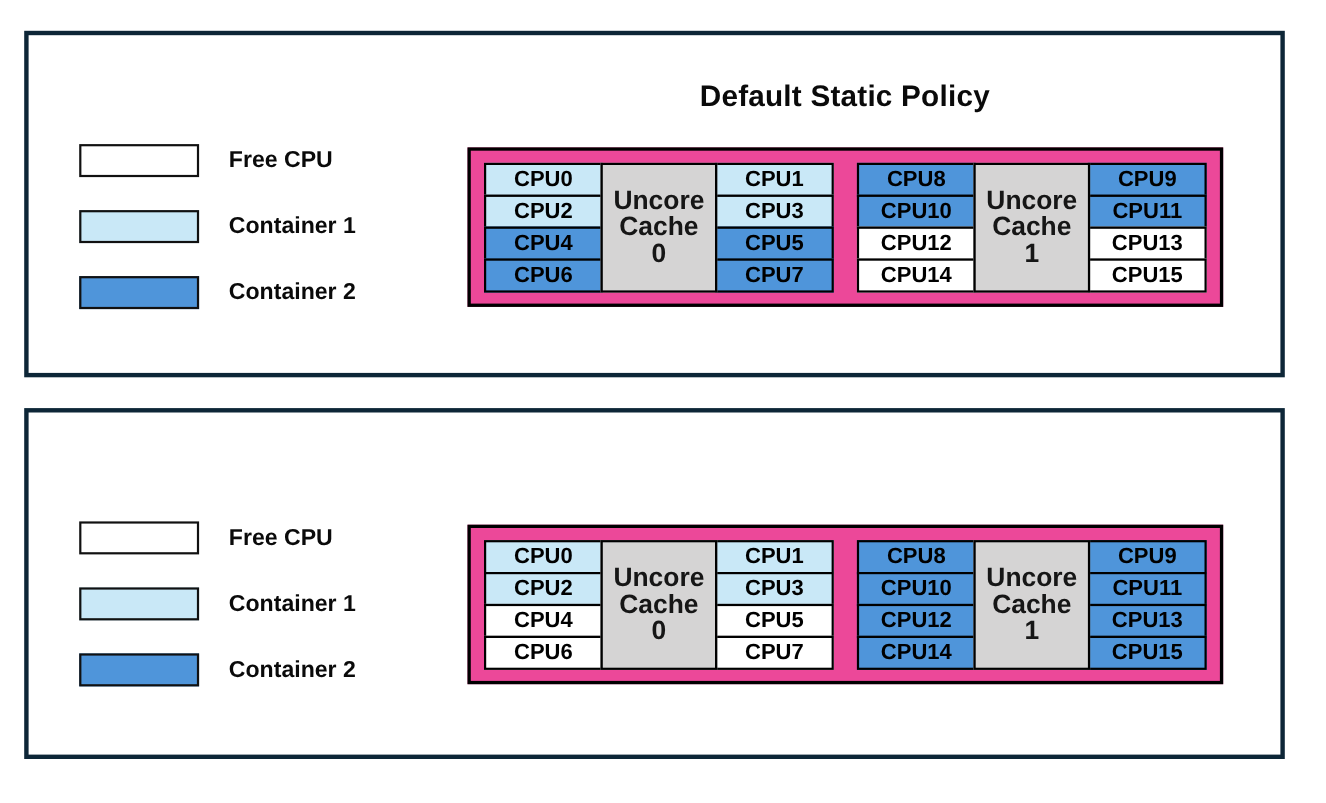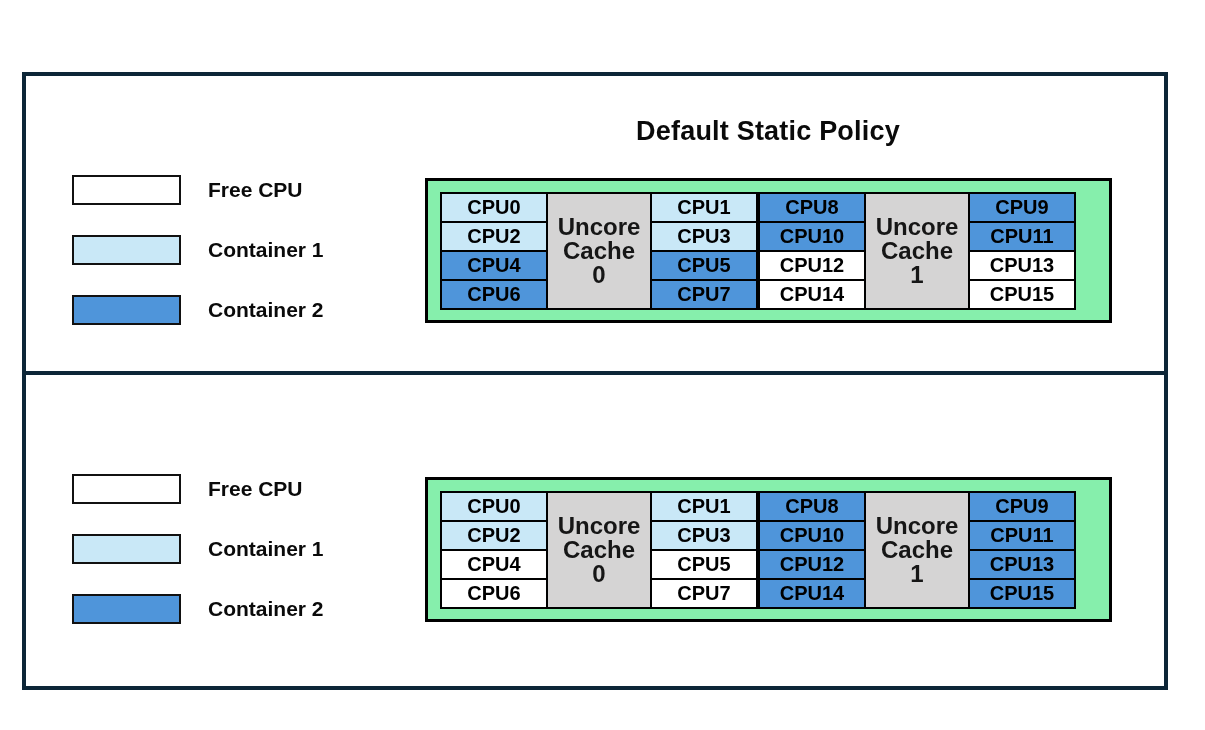--- a/index.html
+++ b/index.html
@@ -19,22 +19,22 @@
     letter-spacing:0.2px; white-space:nowrap;
   }
 
   .legend { position:absolute; left:46px; top:98px; }
   .legend-row { display:flex; align-items:center; height:31px; margin-bottom:29px; }
   .swatch { width:109px; height:30px; border:2px solid #111; margin-right:27px; background:#fff; flex:0 0 auto; }
   .legend-label { font-size:21px; font-weight:bold; color:#0a0a0a; white-space:nowrap; }
 
   .diagram {
     position:absolute; left:399px; top:102px; width:687px; height:145px;
-    border:3px solid #000; background:#86efac;
-    display:flex; align-items:center; 
+    border:3px solid #000; background:#ec4899;
+    display:flex; align-items:center; justify-content:space-between;
     padding:0 12px;
   }
   .group { display:flex; align-items:center; }
   .cpu-col { display:flex; flex-direction:column; }
   .cpu-cell {
     width:108px; height:31px; border:2px solid #000; margin-top:-2px;
     display:flex; align-items:center; justify-content:center;
     font-size:20px; font-weight:bold; color:#000; background:#fff; white-space:nowrap;
   }
   .cpu-cell:first-child { margin-top:0; }
@@ -42,21 +42,21 @@
     width:106px; height:118px; border:2px solid #000;
     margin-left:-2px; margin-right:-2px; position:relative; z-index:1;
     background:#d5d4d4; display:flex; flex-direction:column;
     align-items:center; justify-content:center;
     font-size:24px; font-weight:bold; line-height:24px; color:#161616; text-align:center;
   }
 </style>
 </head>
 <body>
 
-  <section class="panel panel-0" style="border-color: rgb(13, 38, 55); margin-top: 44px;">
+  <section class="panel panel-0" style="border-color: rgb(13, 38, 55);">
     <h2 class="panel-title">Default Static Policy</h2>
     <div class="legend">
   <div class="legend-row">
     <span class="swatch" style="background: rgb(255, 255, 255);"></span>
     <span class="legend-label">Free CPU</span>
   </div>
 
   <div class="legend-row">
     <span class="swatch" style="background: rgb(201, 232, 247);"></span>
     <span class="legend-label">Container 1</span>

